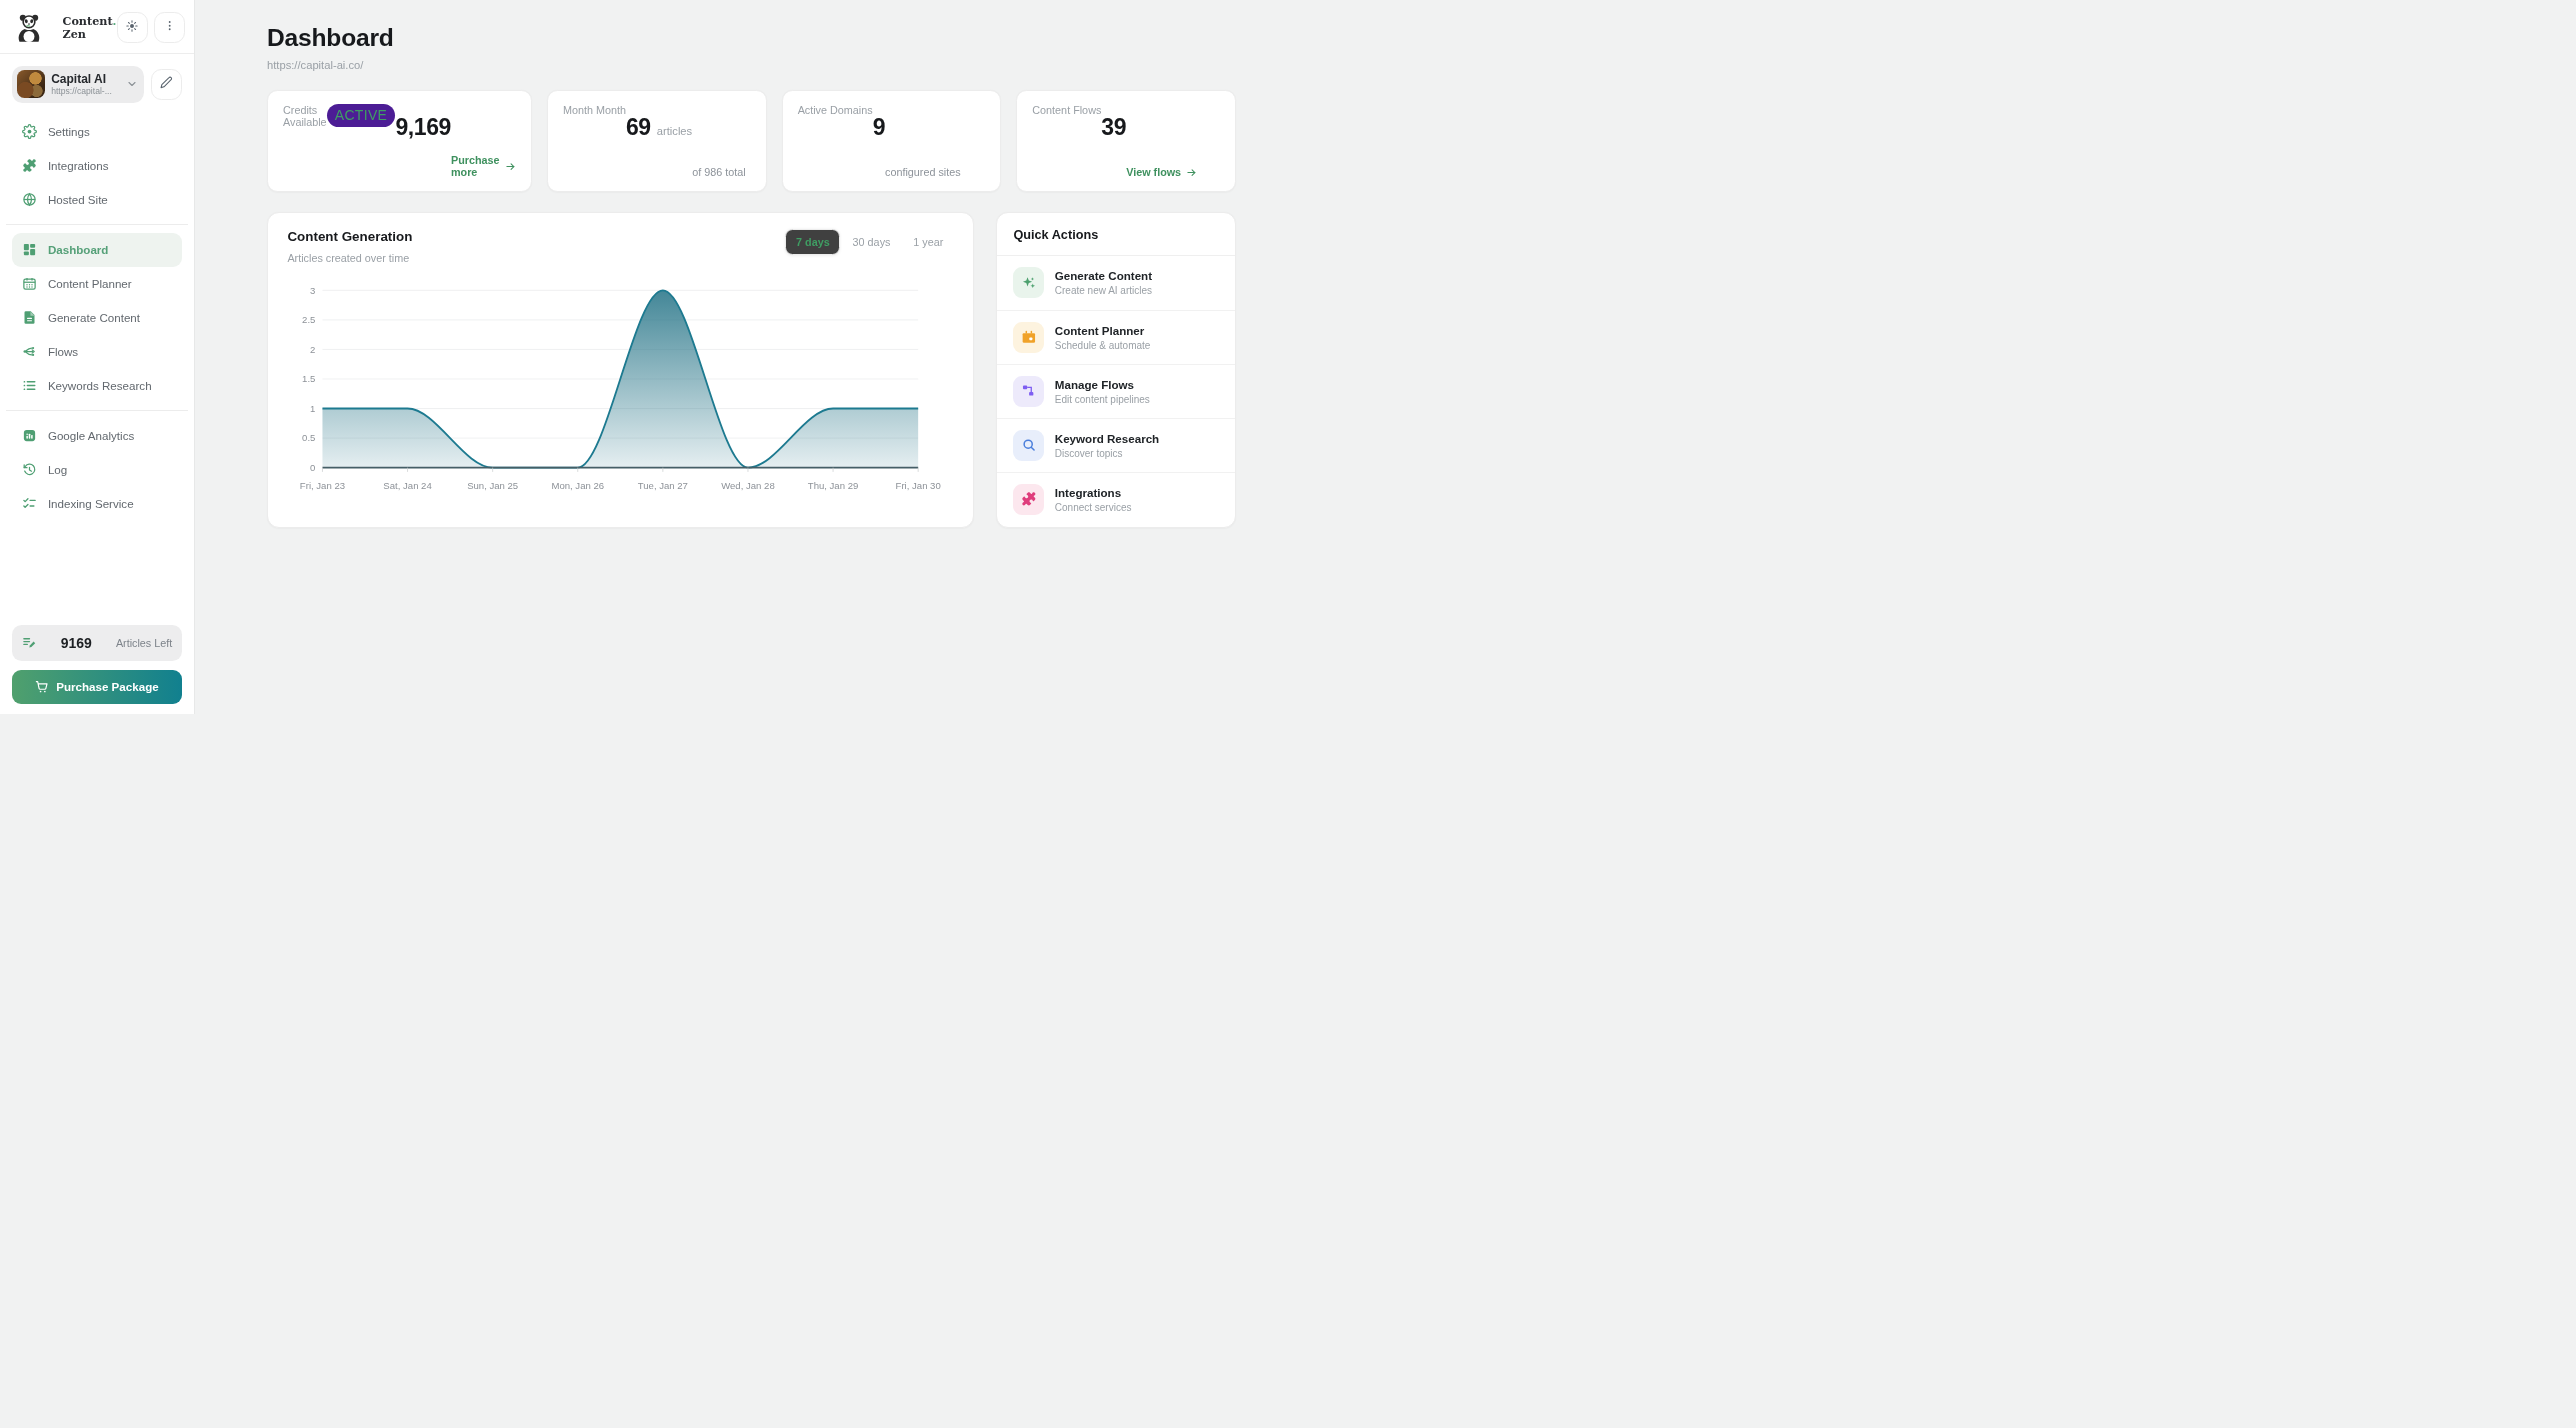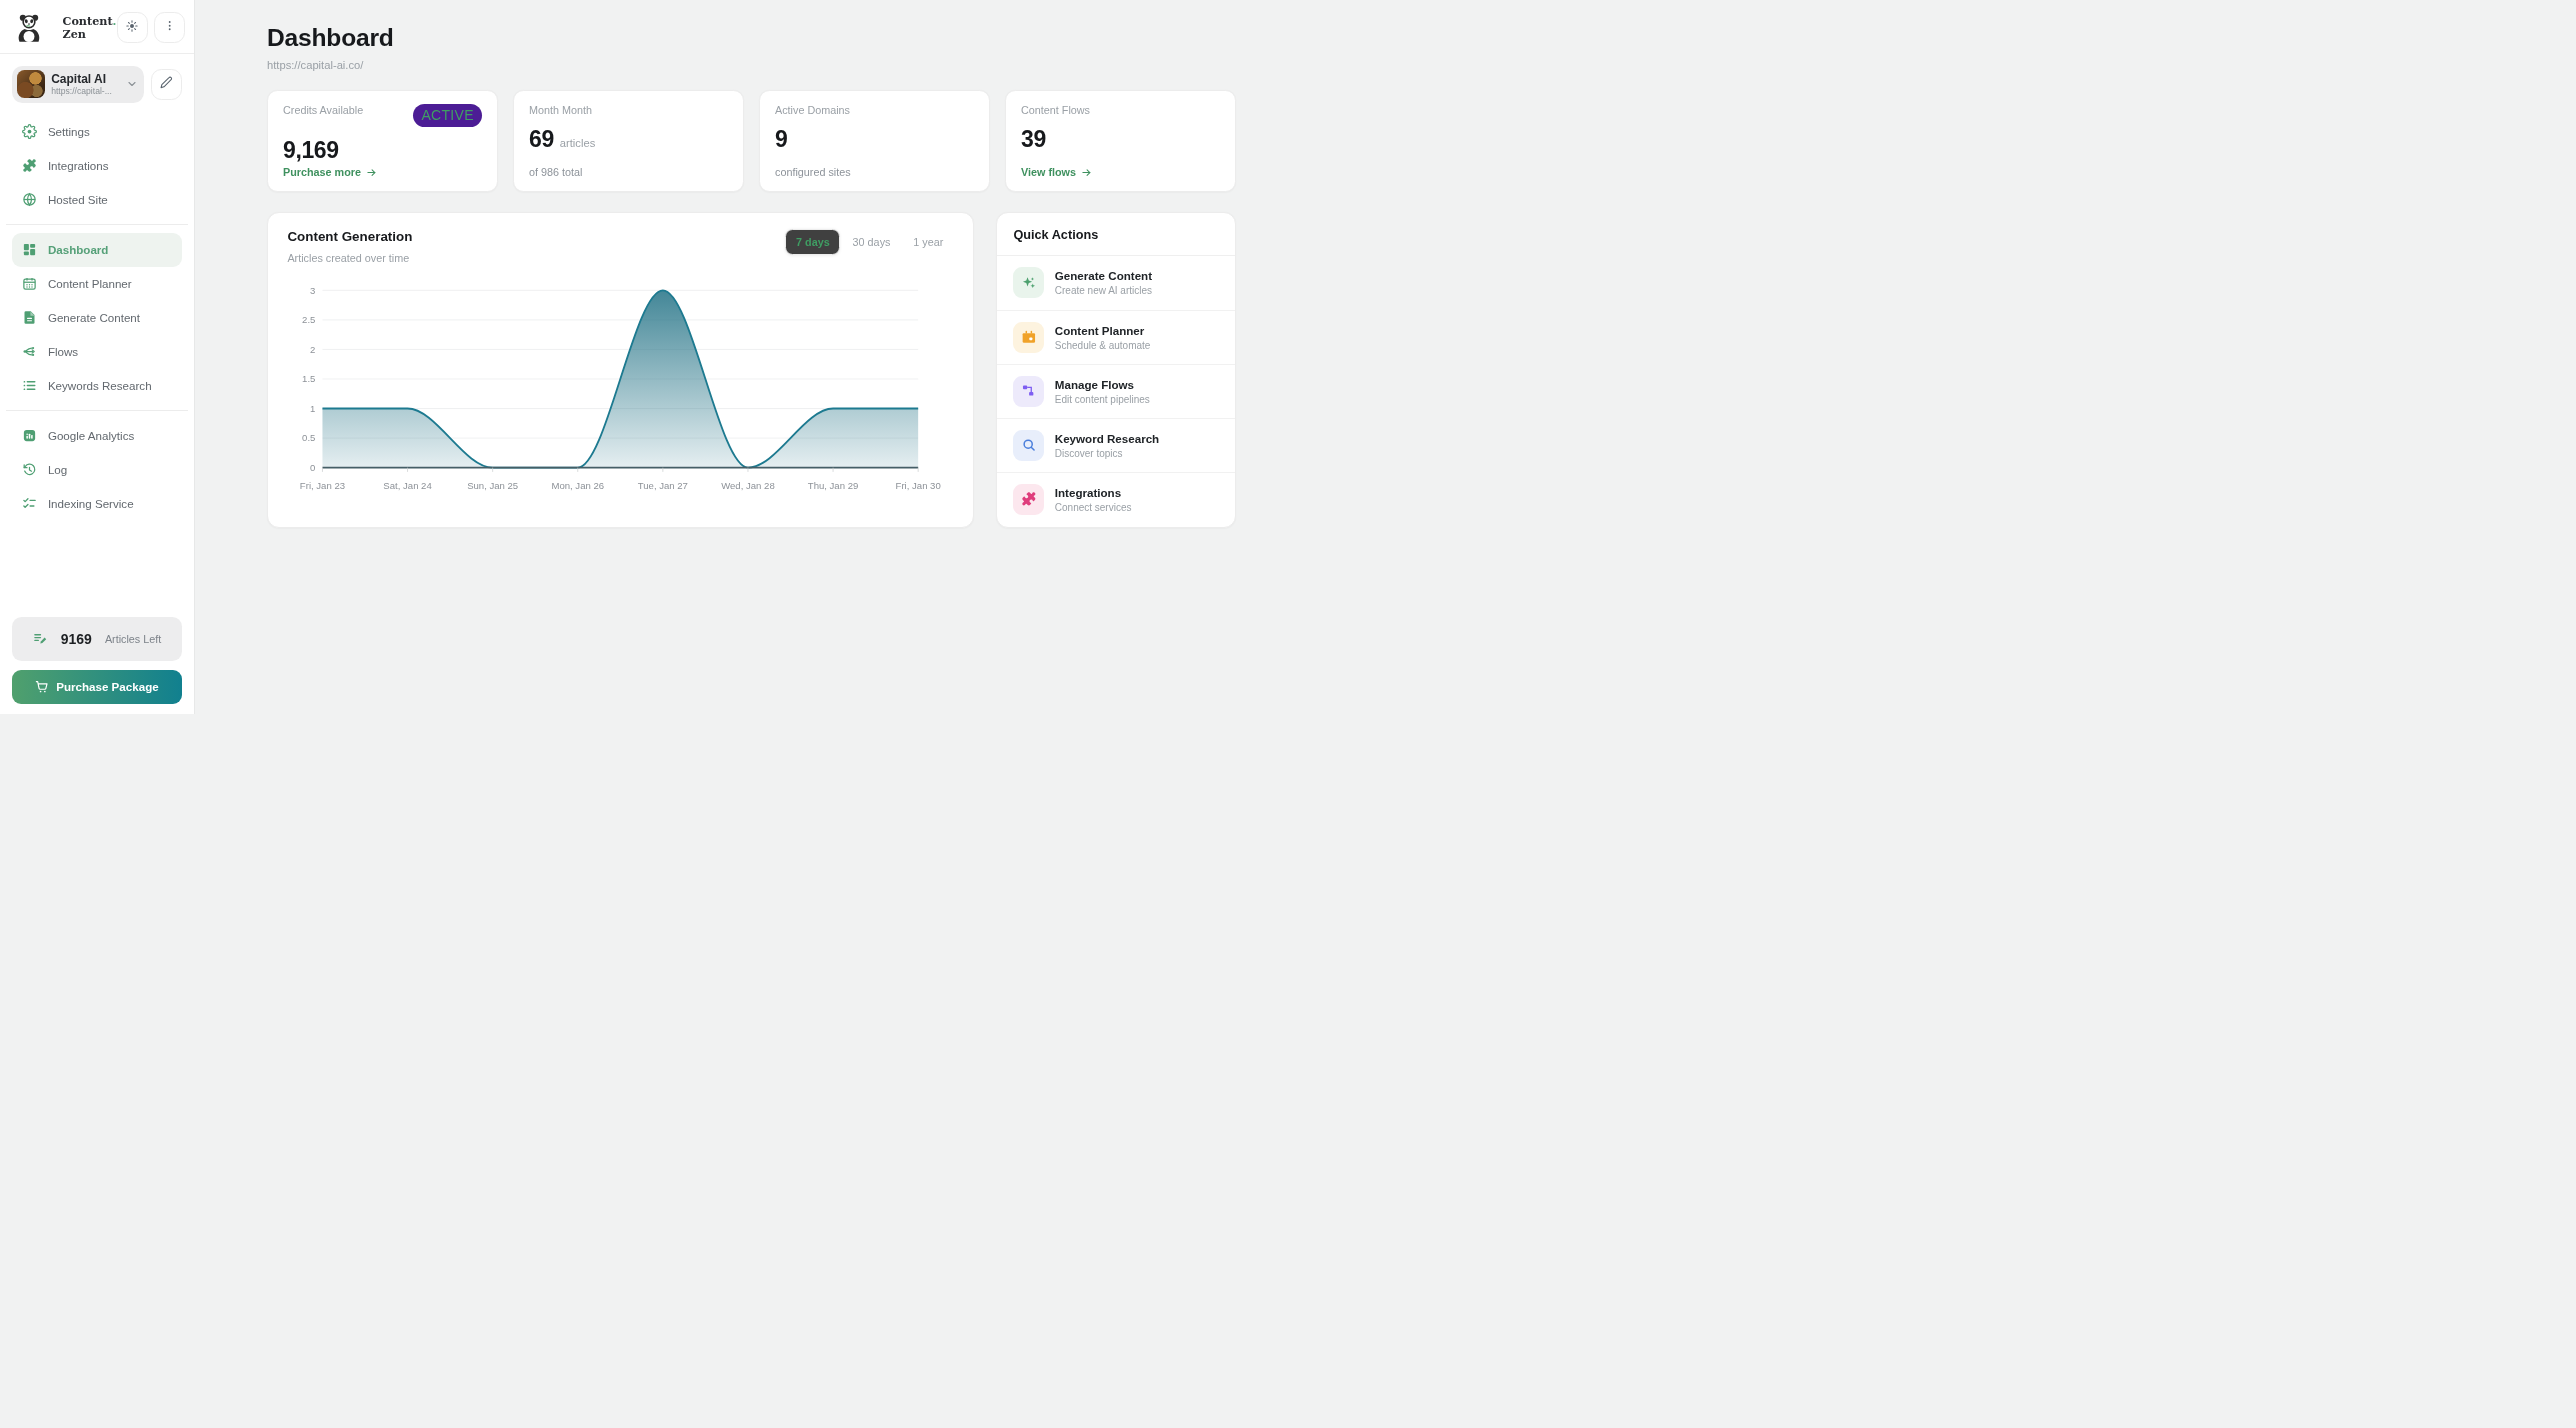--- a/index.html
+++ b/index.html
@@ -26,33 +26,33 @@
   .ws-name{font-size:12px;font-weight:bold;color:#26292d;line-height:1.2}
   .ws-url{font-size:8.6px;color:#8b9196;white-space:nowrap;overflow:hidden;text-overflow:ellipsis}
   .ws-chev{color:#8b9196;flex:none;display:flex}
   nav{margin-top:12px}
   .nav-item{height:34px;display:flex;align-items:center;gap:11.2px;padding:0 9.7px;border-radius:9px;color:#62686e;font-size:11.6px;cursor:pointer}
   .nav-item .nav-ic{width:15px;height:15px;color:#4f9f73;display:flex;flex:none}
   .nav-item .nav-ic svg{width:15px;height:15px}
   .nav-item.active{background:#eef3ef;color:#55a078;font-weight:bold}
   .nav-sep{border-top:0.7px solid #ececec;margin:7.5px -6px}
   .side-bottom{margin-top:auto}
-  .articles-pill{height:44px;background:#ededee;border-radius:9.7px;display:flex;align-items:center;justify-content:center;gap:13px}
+  .articles-pill{height:36px;background:#ededee;border-radius:9.7px;display:flex;align-items:center;justify-content:center;gap:24px}
   .articles-pill .ic{color:#4f9f73;display:flex}
   .articles-pill .ic svg{width:15px;height:15px}
   .articles-count{font-size:14px;font-weight:bold;color:#1d2023}
   .articles-label{font-size:10.8px;color:#7d838a}
   .purchase-btn{margin-top:9px;width:100%;height:34px;border:none;border-radius:9px;background:linear-gradient(90deg,#50a06d,#11808f);color:#fff;font-size:11.6px;font-weight:bold;display:flex;align-items:center;justify-content:center;gap:7.5px;cursor:pointer;font-family:inherit}
 
   
   main{flex:1;padding:24px 52px 0 72px;overflow:hidden}
   h1{font-size:24.6px;font-weight:bold;color:#17191c;letter-spacing:-0.2px}
   .site-url{font-size:11.2px;color:#9aa0a6;margin-top:6.7px}
   .cards{display:grid;grid-template-columns:repeat(4,1fr);gap:15px;margin-top:19.4px}
-  .card{background:#fff;border:0.7px solid #ececec;border-radius:10.4px;padding:12.7px 15px;height:102px;display:flex;flex-direction:column;box-shadow:0 0.7px 1.5px rgba(16,24,32,.03)}
+  .card{background:#fff;border:0.7px solid #ececec;border-radius:10.4px;padding:12.7px 15px;height:102px;display:flex;box-shadow:0 0.7px 1.5px rgba(16,24,32,.03)}
   .card-top{display:flex;justify-content:space-between;align-items:flex-start;color:#9aa0a6;font-size:10.8px}
   .badge{font-size:14px;font-weight:normal;color:#3f9e63;background:#4c1d95;padding:3.7px 8.2px;border-radius:745px;letter-spacing:0.3px}
   .value-row{margin-top:10px;display:flex;align-items:baseline;gap:6px}
   .value{font-size:23px;font-weight:bold;color:#17191c;letter-spacing:-0.4px}
   .suffix{font-size:11.2px;color:#9aa0a6}
   .card-foot{margin-top:auto;font-size:10.8px;color:#8d939a}
   .g-link{display:inline-flex;align-items:center;gap:5.2px;color:#3f915f;font-weight:bold;font-size:10.8px;text-decoration:none;cursor:pointer}
   .g-link svg{width:11.2px;height:11.2px}
 
   .panels{display:grid;grid-template-columns:1fr 240px;gap:21.6px;margin-top:20px}

